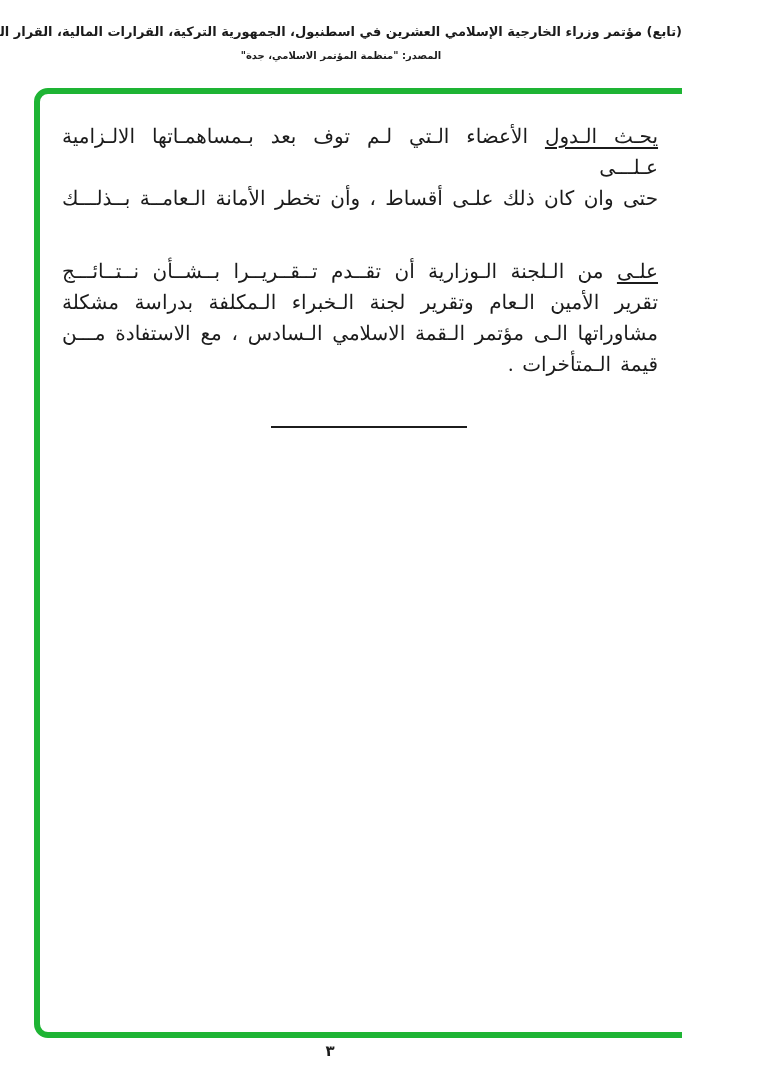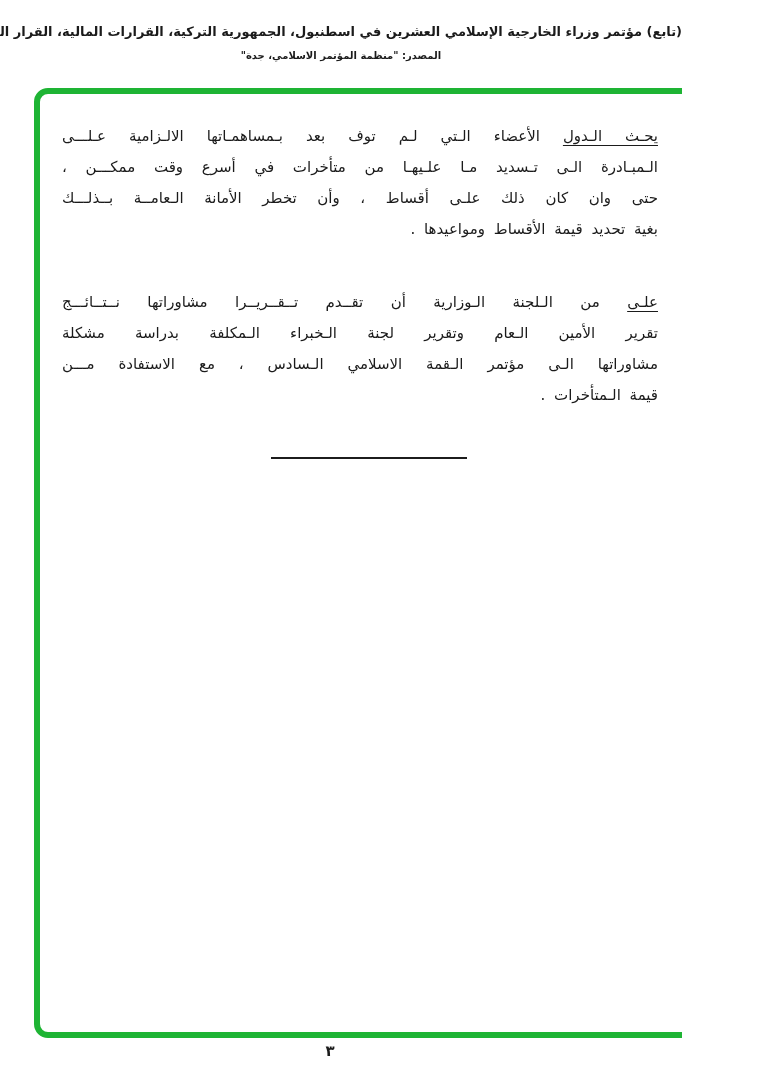--- a/index.html
+++ b/index.html
@@ -49,23 +49,24 @@
   }
   .item-number {
     flex: 0 0 30px;
     width: 30px;
     font-size: 16px;
     line-height: 31px;
     text-align: right;
   }
   .item-paragraph {
     flex: 1;
-    font-size: 15px;
+    font-size: 20px;
     line-height: 31px;
     word-spacing: 4px;
+    font-family: Liberation Serif, serif;
   }
   .line {
     text-align: justify;
     text-align-last: justify;
   }
   .line.last {
     text-align-last: right;
   }
   .u {
     text-decoration: underline;
@@ -97,30 +98,28 @@
     <div class="header-line1">(تابع) مؤتمر وزراء الخارجية الإسلامي العشرين في اسطنبول، الجمهورية التركية، القرارات المالية، القرار الرقم ٢٠/٤-أم</div>
     <div class="header-line2">المصدر: "منظمة المؤتمر الاسلامي، جدة"</div>
   </header>
 
   <div class="greenbox" style="border-color: rgb(30, 180, 52);">
 
     <section class="item">
       <div class="item-number">٣-</div>
       <div class="item-paragraph">
         <div class="line"><span class="u">يحـث الـدول</span> <span>الأعضاء الـتي لـم توف بعد بـمساهمـاتها الالـزامية عـلـــى</span></div>
-        <div class="line">الـمبـادرة الـى تـسديد مـا علـيهـا من متأخرات في أسرع وقت ممكـــن ،</div>
         <div class="line">حتى وان كان ذلك علـى أقساط ، وأن تخطر الأمانة الـعامــة بــذلـــك</div>
-        <div class="line last">بغية تحديد قيمة الأقساط ومواعيدها .</div>
       </div>
     </section>
 
     <section class="item">
       <div class="item-number">٤-</div>
       <div class="item-paragraph">
-        <div class="line"><span class="u">علـى</span> <span>من الـلجنة الـوزارية أن تقــدم تــقــريــرا مشاوراتها نــتــائـــج</span></div>
+        <div class="line"><span class="u">علـى</span> <span>من الـلجنة الـوزارية أن تقــدم تــقــريــرا بــشــأن نــتــائـــج</span></div>
         <div class="line">تقرير الأمين الـعام وتقرير لجنة الـخبراء الـمكلفة بدراسة مشكلة</div>
         <div class="line">مشاوراتها الـى مؤتمر الـقمة الاسلامي الـسادس ، مع الاستفادة مـــن</div>
         <div class="line last">قيمة الـمتأخرات .</div>
       </div>
     </section>
 
     <div class="divider"></div>
 
   </div>
 

